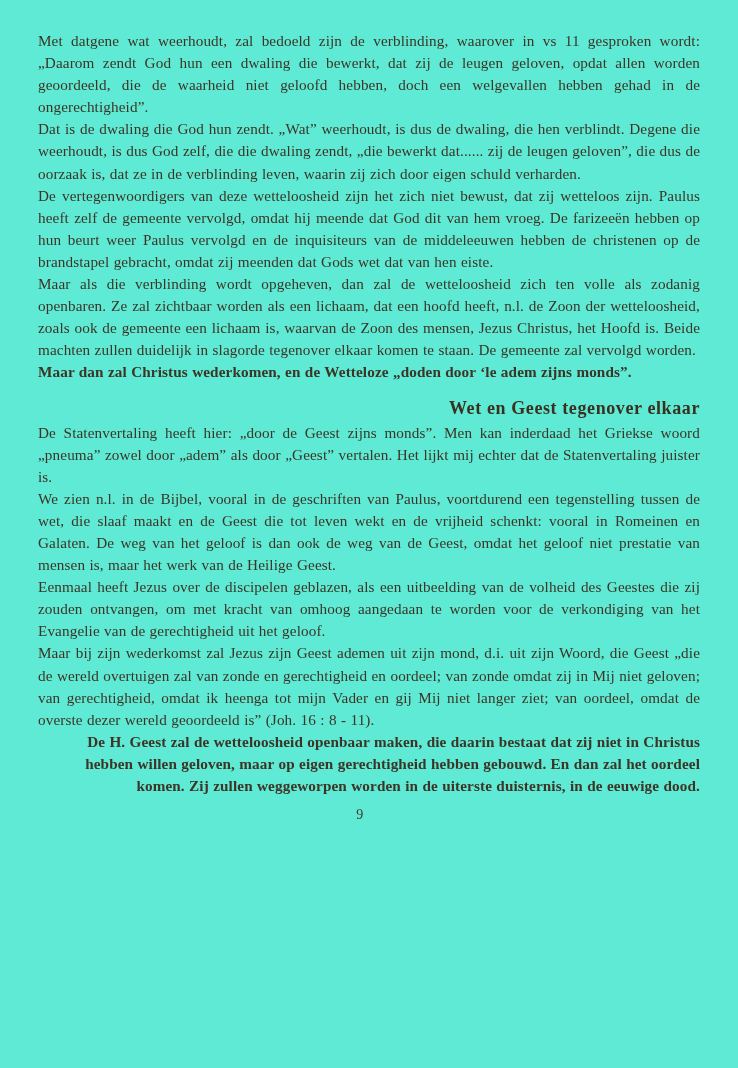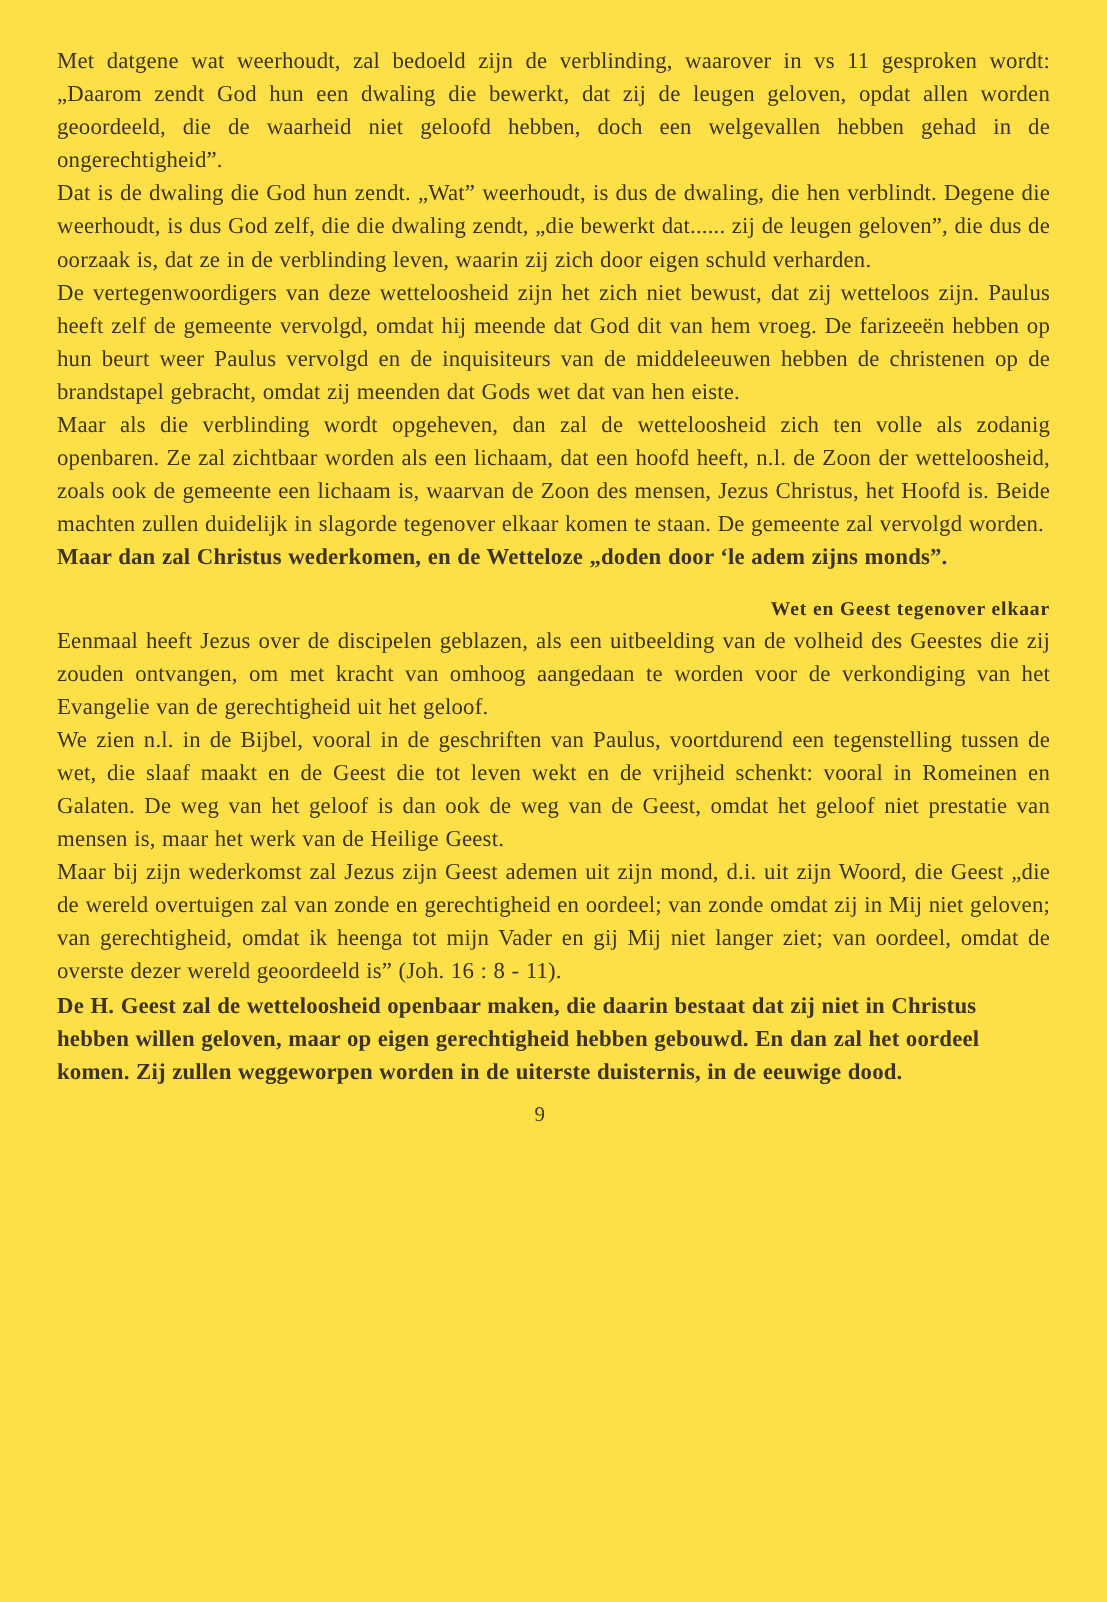--- a/index.html
+++ b/index.html
@@ -13,43 +13,43 @@
     font-family: "Liberation Serif", serif;
     color: #3a3226;
     overflow: hidden;
   }
   .page {
     position: relative;
     width: 738px;
     height: 1068px;
     box-sizing: border-box;
     padding: 30px 38px 0 38px;
-    background: #fde047;
+    background: #5eead4;
   }
   .text-column {
     width: 662px;
     margin: 0 auto;
   }
   p.para {
     margin: 0;
     font-size: 15.2px;
     line-height: 22.1px;
     text-align: justify;
     text-justify: inter-word;
     color: #3d3426;
     letter-spacing: 0.12px;
     word-spacing: 0.4px;
   }
   p.para:last-of-type {
-    text-align: left;
+    text-align: right;
   }
   .section-head {
     margin: 14px 0 3px 0;
     text-align: right;
-    font-size: 13px;
+    font-size: 18px;
     font-weight: bold;
     letter-spacing: 0.6px;
     color: #3a3020;
   }
   .nowrap-last {
     text-align: left;
     font-weight: bold;
   }
   .page-number {
     text-align: center;
@@ -75,22 +75,23 @@
   <div class="text-column">
 
     <p class="para blk">Met datgene wat weerhoudt, zal bedoeld zijn de verblinding, waarover in vs 11 gesproken wordt: „Daarom zendt God hun een dwaling die bewerkt, dat zij de leugen geloven, opdat allen worden geoordeeld, die de waarheid niet geloofd hebben, doch een welgevallen hebben gehad in de ongerechtigheid”.</p>
     <p class="para blk">Dat is de dwaling die God hun zendt. „Wat” weerhoudt, is dus de dwaling, die hen verblindt. Degene die weerhoudt, is dus God zelf, die die dwaling zendt, „die bewerkt dat...... zij de leugen geloven”, die dus de oorzaak is, dat ze in de verblinding leven, waarin zij zich door eigen schuld verharden.</p>
     <p class="para blk">De vertegenwoordigers van deze wetteloosheid zijn het zich niet bewust, dat zij wetteloos zijn. Paulus heeft zelf de gemeente vervolgd, omdat hij meende dat God dit van hem vroeg. De farizeeën hebben op hun beurt weer Paulus vervolgd en de inquisiteurs van de middeleeuwen hebben de christenen op de brandstapel gebracht, omdat zij meenden dat Gods wet dat van hen eiste.</p>
     <p class="para blk">Maar als die verblinding wordt opgeheven, dan zal de wetteloosheid zich ten volle als zodanig openbaren. Ze zal zichtbaar worden als een lichaam, dat een hoofd heeft, n.l. de Zoon der wetteloosheid, zoals ook de gemeente een lichaam is, waarvan de Zoon des mensen, Jezus Christus, het Hoofd is. Beide machten zullen duidelijk in slagorde tegenover elkaar komen te staan. De gemeente zal vervolgd worden.</p>
     <p class="para blk nowrap-last">Maar dan zal Christus wederkomen, en de Wetteloze „doden door ‘le adem zijns monds”.</p>
 
     <div class="section-head">Wet en Geest tegenover elkaar</div>
 
+    <p class="para blk">De Statenvertaling heeft hier: „door de Geest zijns monds”. Men kan inderdaad het Griekse woord „pneuma” zowel door „adem” als door „Geest” vertalen. Het lijkt mij echter dat de Statenvertaling juister is.</p>
+    <p class="para blk">We zien n.l. in de Bijbel, vooral in de geschriften van Paulus, voortdurend een tegenstelling tussen de wet, die slaaf maakt en de Geest die tot leven wekt en de vrijheid schenkt: vooral in Romeinen en Galaten. De weg van het geloof is dan ook de weg van de Geest, omdat het geloof niet prestatie van mensen is, maar het werk van de Heilige Geest.</p>
     <p class="para blk">Eenmaal heeft Jezus over de discipelen geblazen, als een uitbeelding van de volheid des Geestes die zij zouden ontvangen, om met kracht van omhoog aangedaan te worden voor de verkondiging van het Evangelie van de gerechtigheid uit het geloof.</p>
-    <p class="para blk">We zien n.l. in de Bijbel, vooral in de geschriften van Paulus, voortdurend een tegenstelling tussen de wet, die slaaf maakt en de Geest die tot leven wekt en de vrijheid schenkt: vooral in Romeinen en Galaten. De weg van het geloof is dan ook de weg van de Geest, omdat het geloof niet prestatie van mensen is, maar het werk van de Heilige Geest.</p>
     <p class="para blk">Maar bij zijn wederkomst zal Jezus zijn Geest ademen uit zijn mond, d.i. uit zijn Woord, die Geest „die de wereld overtuigen zal van zonde en gerechtigheid en oordeel; van zonde omdat zij in Mij niet geloven; van gerechtigheid, omdat ik heenga tot mijn Vader en gij Mij niet langer ziet; van oordeel, omdat de overste dezer wereld geoordeeld is” (Joh. 16 : 8 - 11).</p>
     <p class="para blk nowrap-last">De H. Geest zal de wetteloosheid openbaar maken, die daarin bestaat dat zij niet in Christus hebben willen geloven, maar op eigen gerechtigheid hebben gebouwd. En dan zal het oordeel komen. Zij zullen weggeworpen worden in de uiterste duisternis, in de eeuwige dood.</p>
 
   </div>
 
   <div class="pn-wrap">
     <div class="page-number">9</div>
   </div>
 </div>
 

